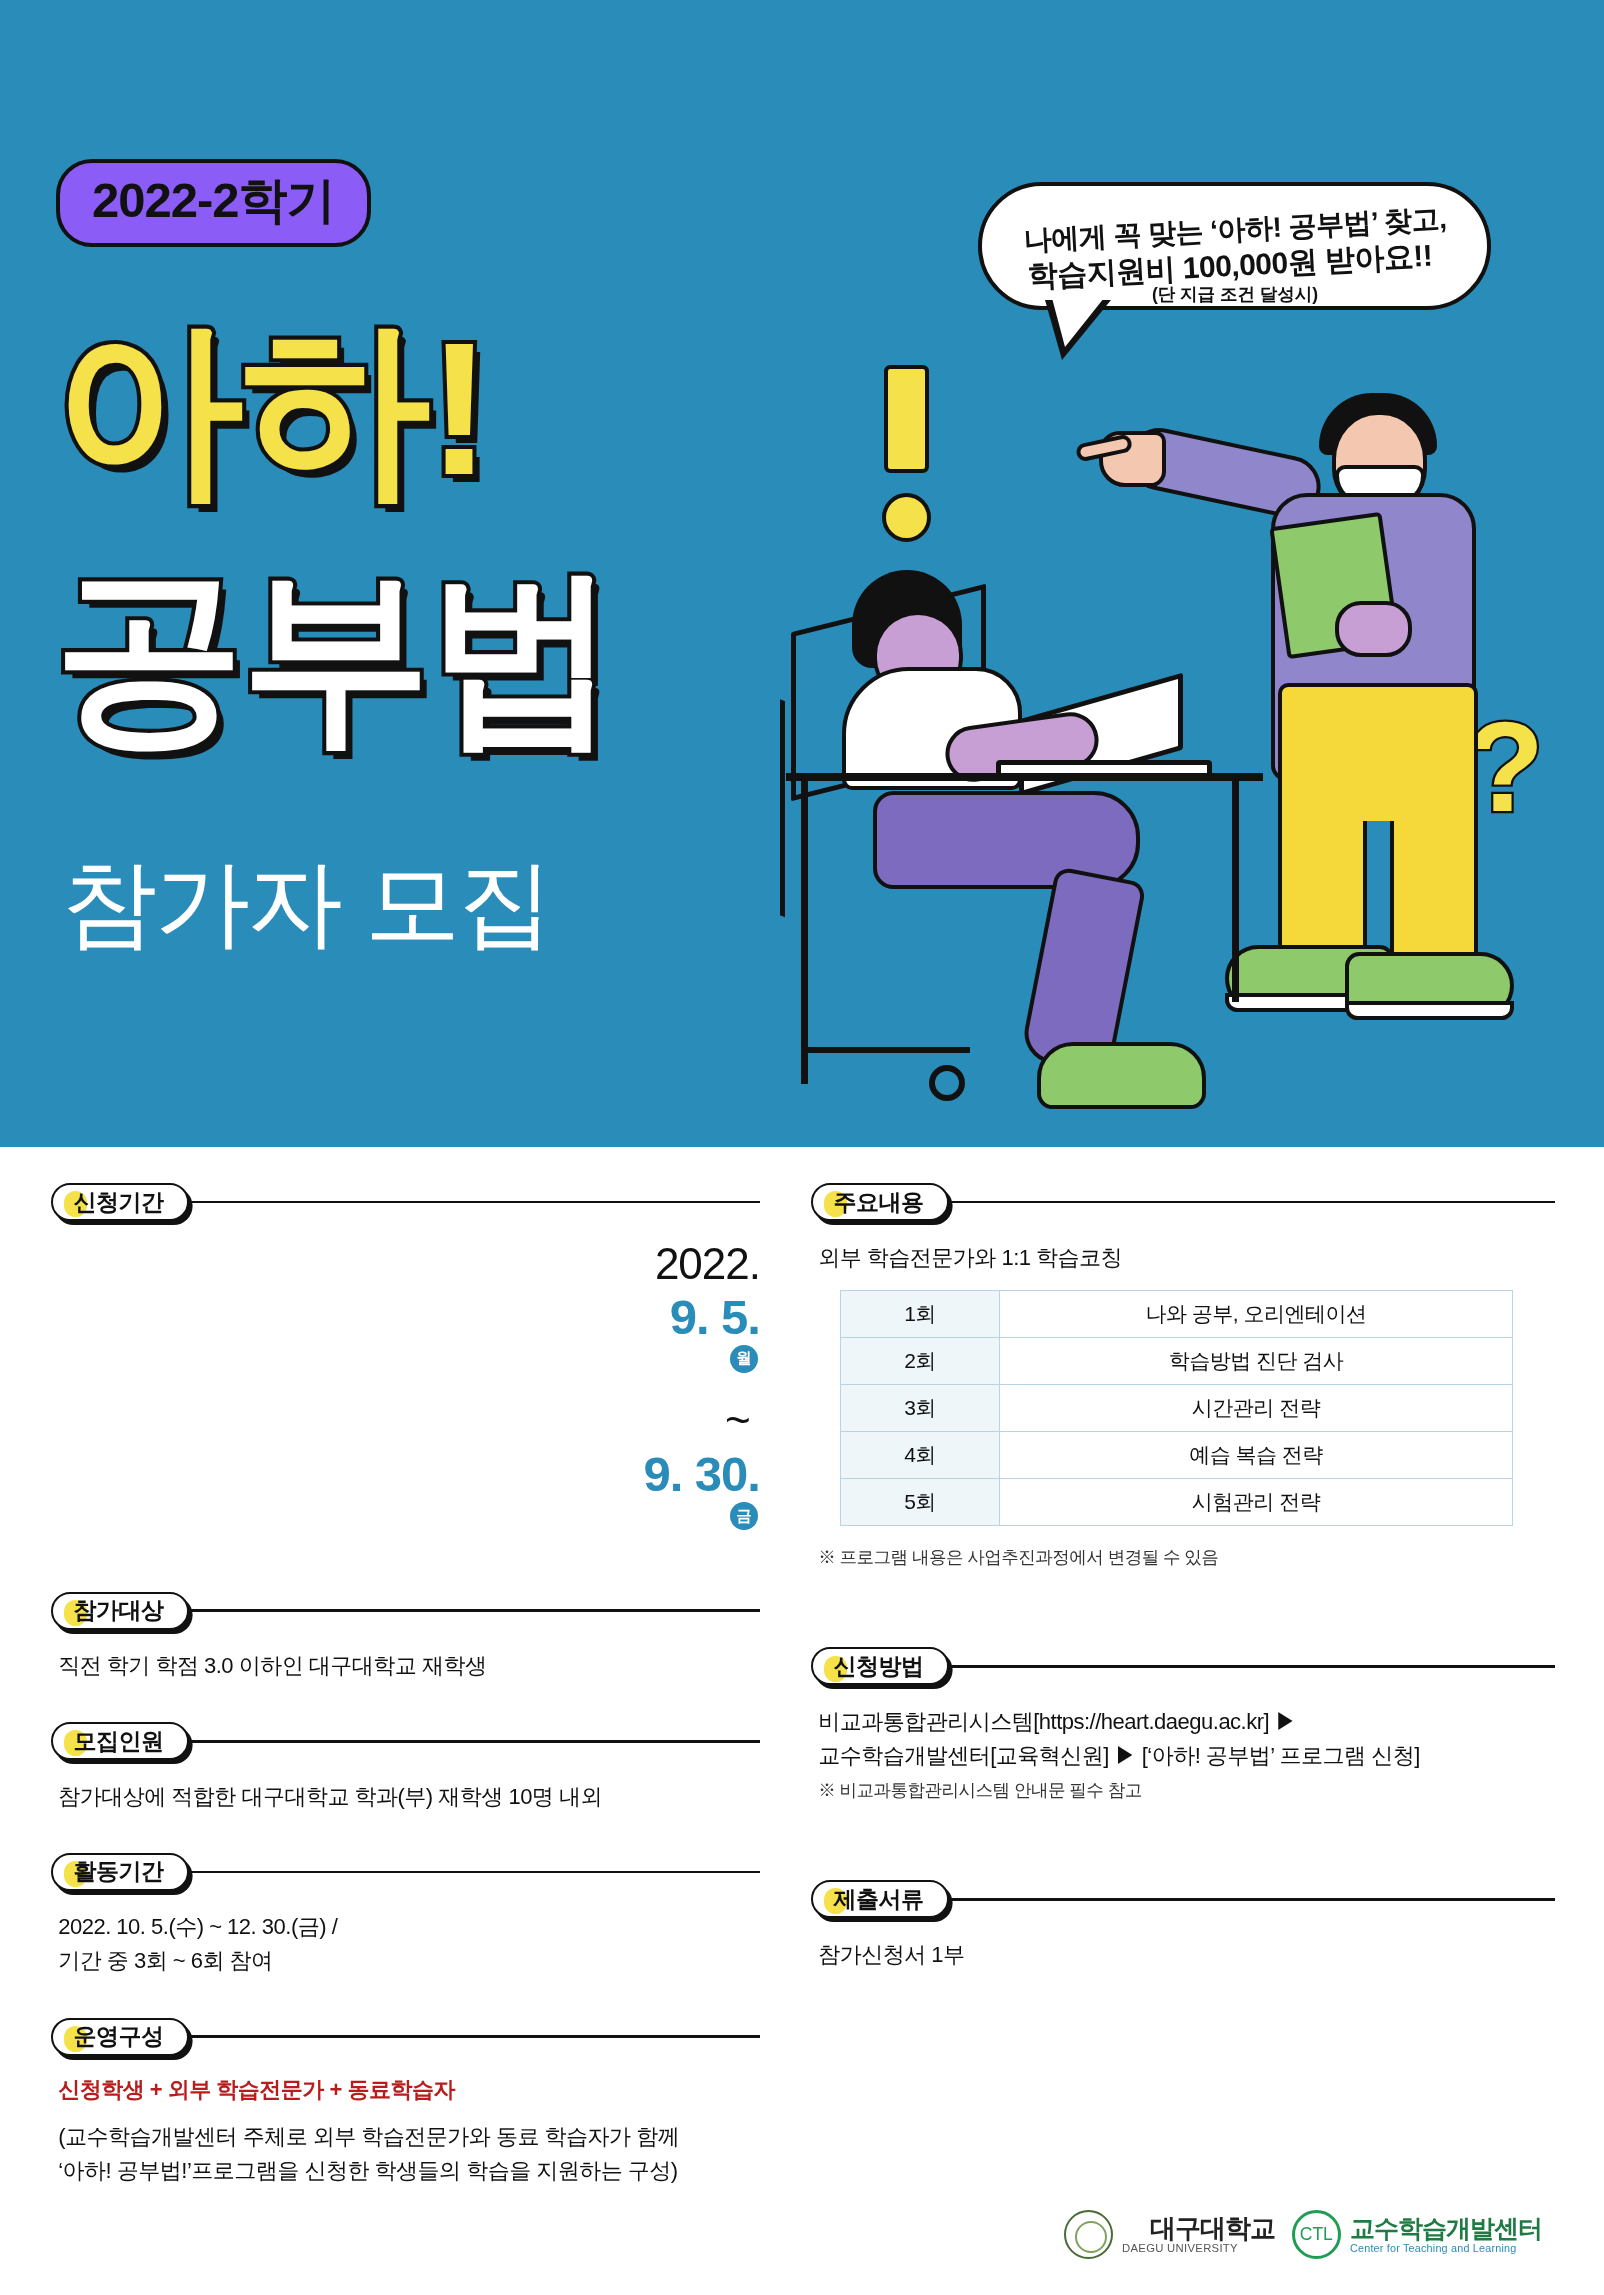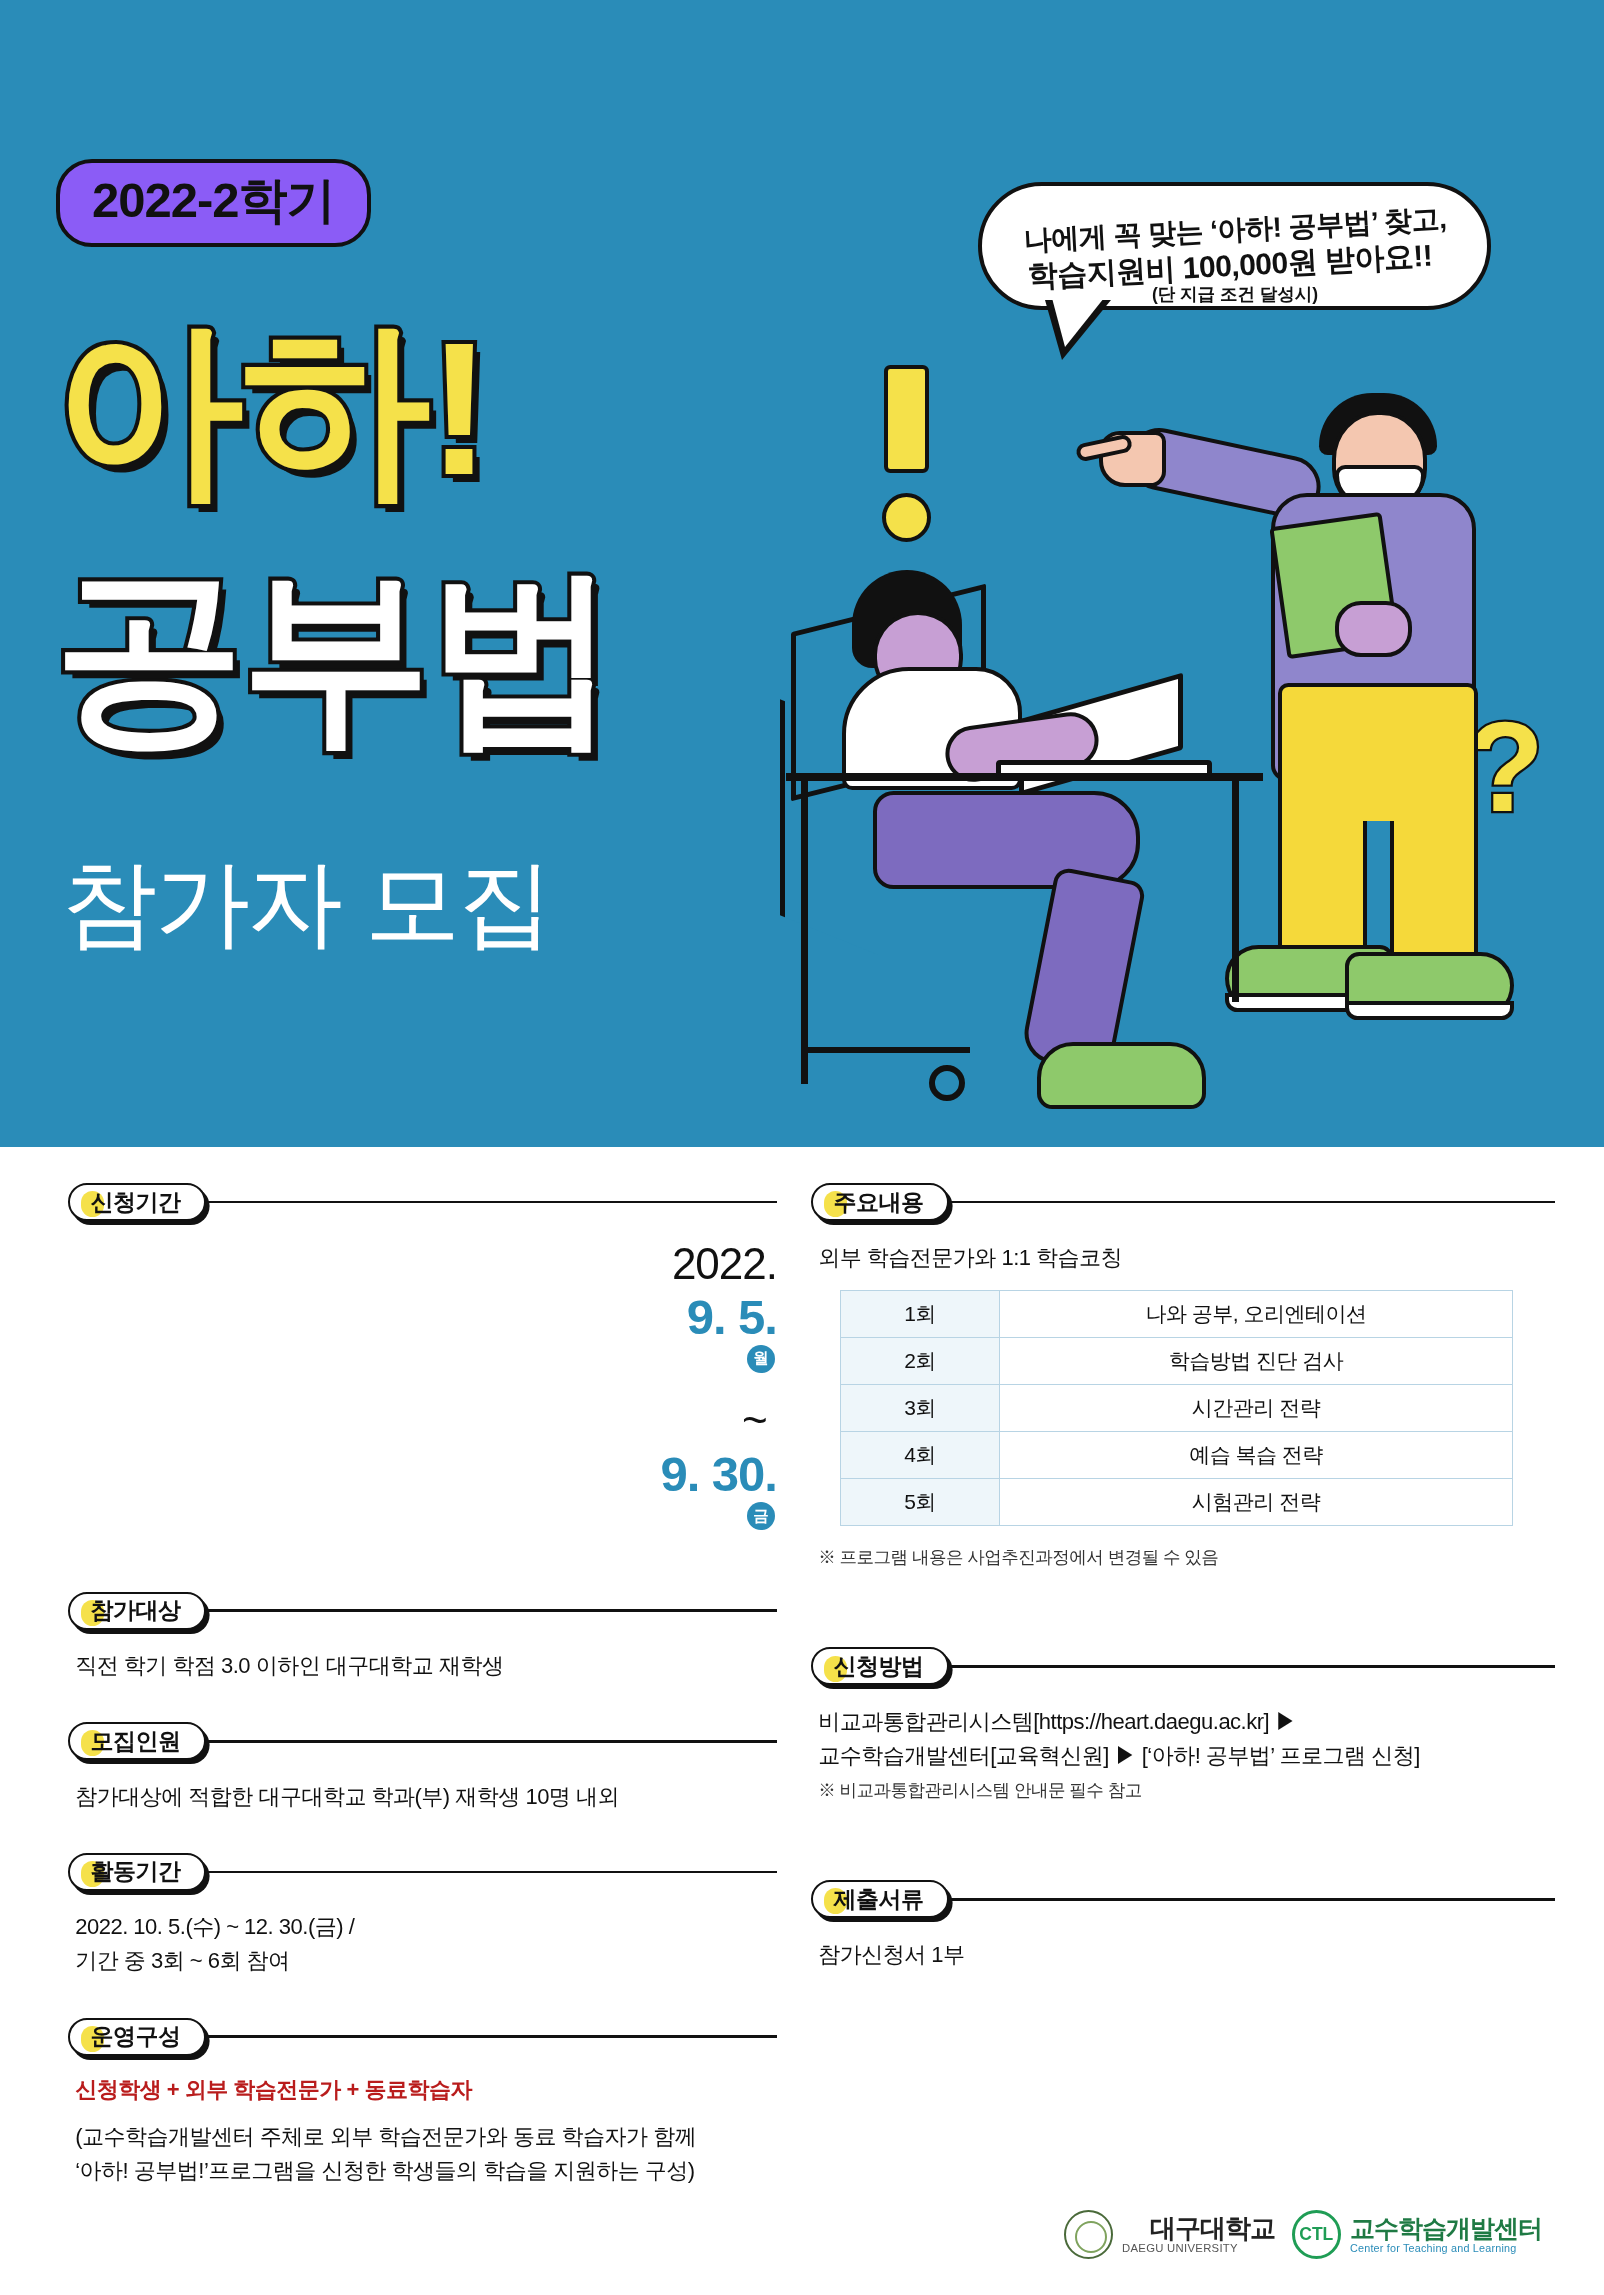--- a/index.html
+++ b/index.html
@@ -354,21 +354,21 @@
 
   
   .content {
     position: absolute;
     left: 0; top: 1147px;
     width: 1604px;
     height: 1148px;
     background: #ffffff;
   }
 
-  .col-left  { position: absolute; left: 68px; top: 36px;  width: 709px; }
+  .col-left  { position: absolute; left: 51px; top: 36px;  width: 709px; }
   .col-right { position: absolute; left: 811px; top: 36px; width: 744px; }
 
   
   .sec { position: relative; margin-bottom: 0; }
   .sec-head {
     position: relative;
     display: flex;
     align-items: center;
     height: 38px;
   }
@@ -504,21 +504,21 @@
     right: 62px; bottom: 15.4px;
     display: flex; align-items: center;
   }
   .ctl-mark {
     width: 49px; height: 49px;
     border-radius: 50%;
     background: #ffffff;
     border: 3.1px solid #1f9d55;
     margin-right: 9.2px;
     display: flex; align-items: center; justify-content: center;
-    font-size: 17.5px; font-weight: bold; color: #1f9d55;
+    font-size: 17.5px; font-weight: normal; color: #1f9d55;
   }
   .ctl-name { font-size: 25px; font-weight: bold; color: #1f7a44; letter-spacing: -1px; line-height: 1.05; }
   .ctl-sub  { font-size: 10.8px; color: #2a8cb8; letter-spacing: 0.2px; }
 </style>
 </head>
 <body>
 
 <div class="poster">
 
   <div class="hero">

